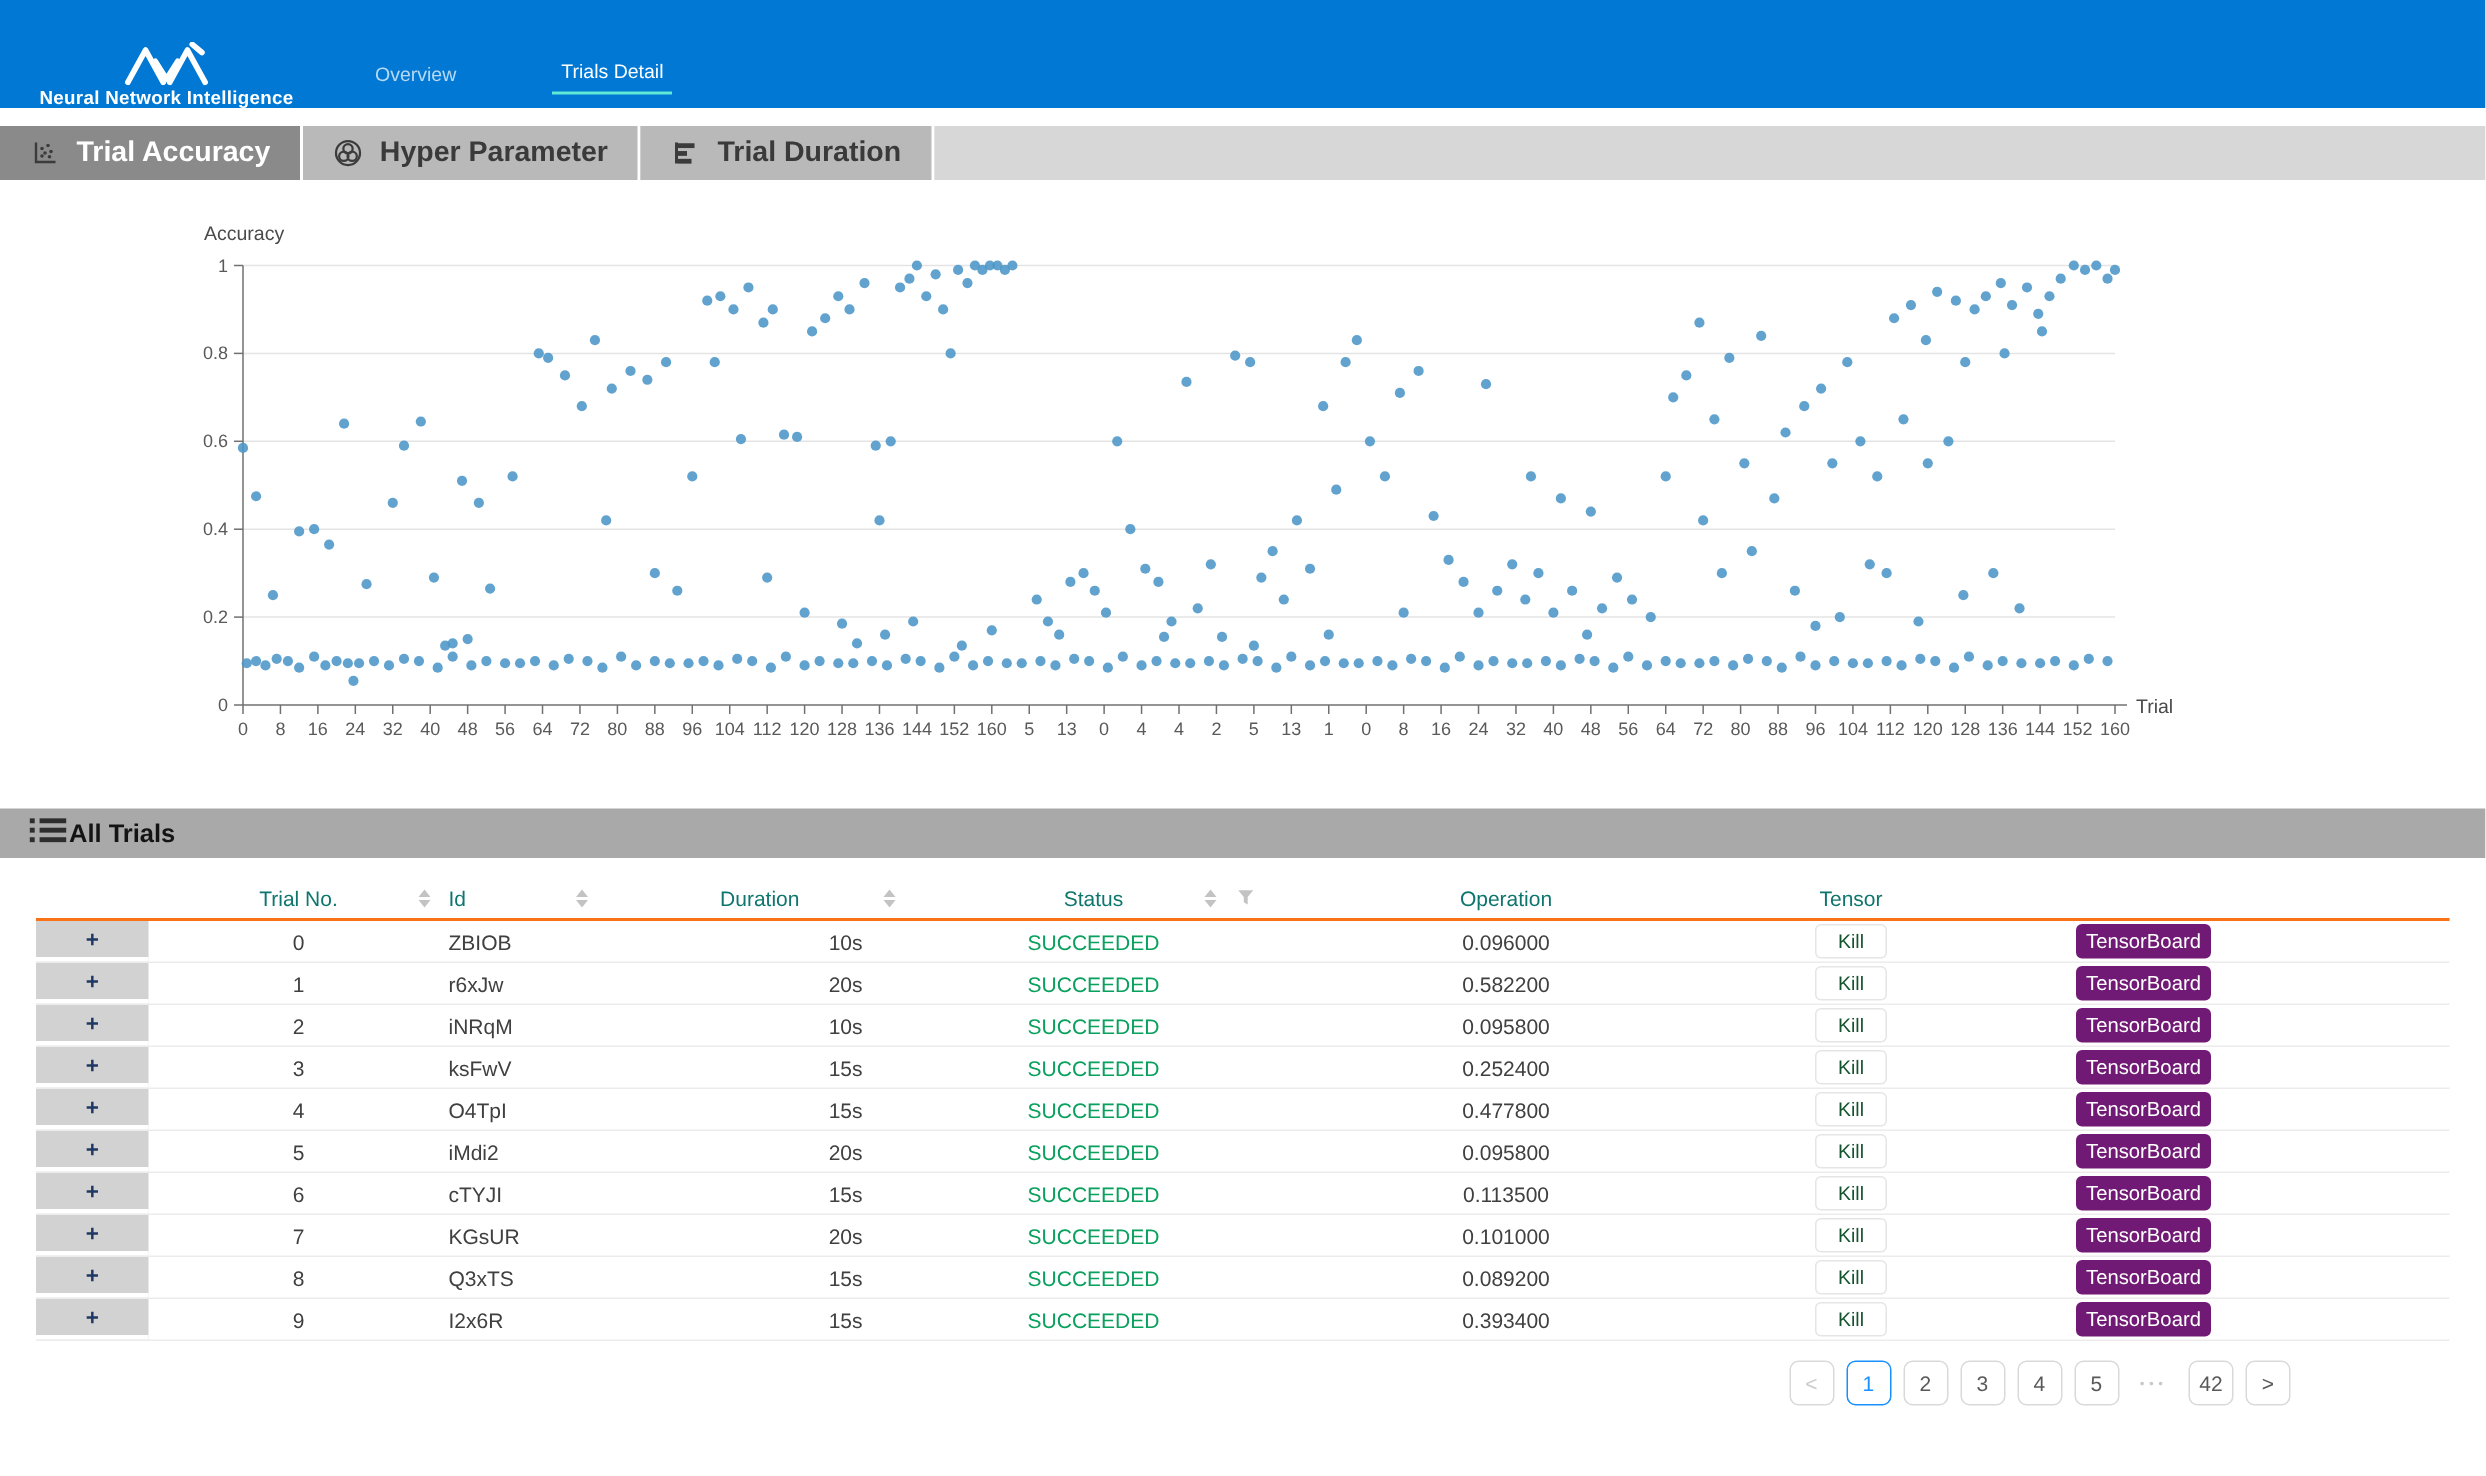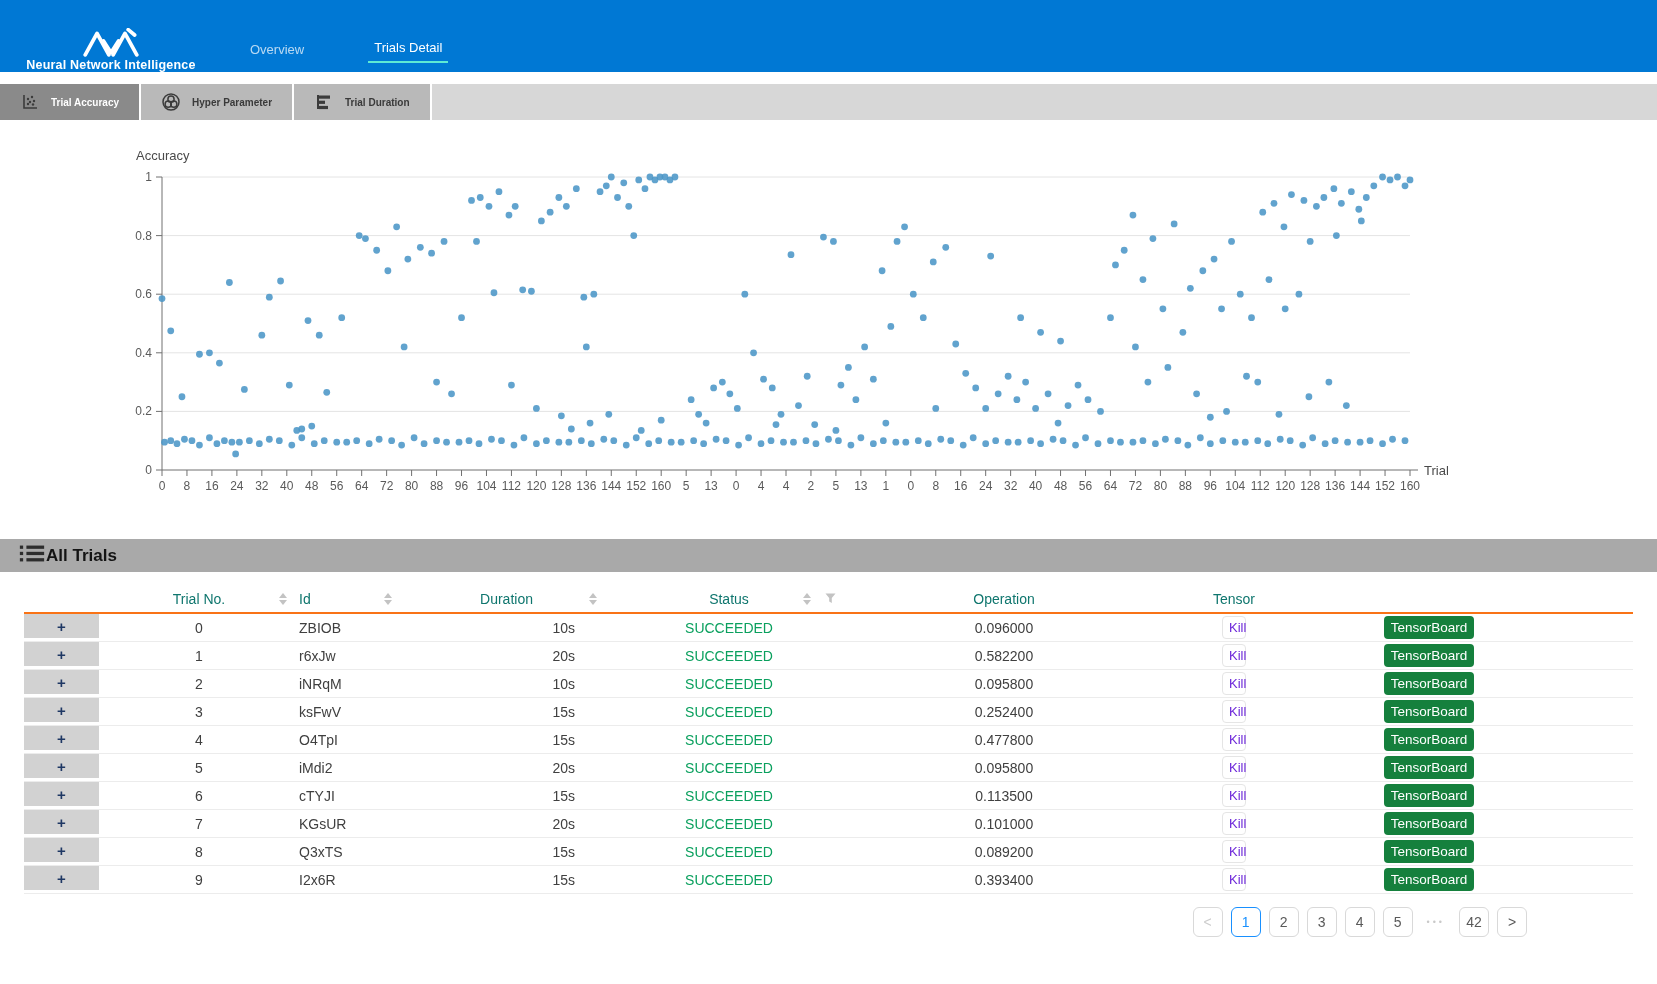--- a/index.html
+++ b/index.html
@@ -7,21 +7,21 @@
   
   .navbar{height:72px;background:#0078d4;display:flex;align-items:stretch;}
   .logo{display:flex;flex-direction:column;align-items:center;justify-content:center;margin-left:22px;width:178px;cursor:pointer;margin-top:28px;}
   .logo svg{display:block;}
   .logo-text{color:#fff;font-size:12.5px;font-weight:bold;letter-spacing:.2px;margin-top:1px;white-space:nowrap;}
   .nav-tabs{display:flex;align-items:flex-end;margin-left:44px;gap:58px;}
   .nav-tab{color:rgba(255,255,255,.72);font-size:13px;padding:0 6px 6px;margin-bottom:9px;cursor:pointer;}
   .nav-tab.active{color:#fff;border-bottom:2px solid #5eead4;}
   
   .subtabs{margin-top:12px;height:36px;background:#d7d7d7;display:flex;}
-  .subtab{display:flex;align-items:center;gap:11px;padding:0 20px;background:#b9b9b9;border-right:2px solid #fff;font-size:10px;font-weight:bold;color:#3a3a3a;cursor:pointer;}
+  .subtab{display:flex;align-items:center;gap:11px;padding:0 20px;background:#b9b9b9;border-right:2px solid #fff;font-size:19px;font-weight:bold;color:#3a3a3a;cursor:pointer;}
   .subtab.active{background:#8a8a8a;color:#fff;}
   .subtab .icon{display:flex;align-items:center;}
   
   .chart-wrap{position:relative;height:415px;background:#fff;}
   
   .alltrials-bar{margin-top:4px;height:33px;background:#a9a9a9;display:flex;align-items:center;padding-left:18px;font-size:17px;font-weight:bold;color:#141414;}
   
   .table{margin:13px 24px 0;}
   .thead,.trow{display:grid;grid-template-columns:75px 200px 105px 205px 240px 310px 150px 240px;align-items:center;}
   .thead{height:27px;color:#0f766e;font-size:14px;border-bottom:2px solid #f97316;}
@@ -37,22 +37,22 @@
   .trow{height:27px;font-size:14px;color:#404040;border-bottom:1px solid #ececec;}
   .cell{box-sizing:border-box;}
   .expander{background:#d2d2d2;height:100%;display:flex;align-items:center;justify-content:center;border-bottom:3px solid #fff;cursor:pointer;}
   .expander span{font-size:15px;font-weight:bold;color:#1f3864;line-height:1;}
   .c-no{text-align:center;}
   .c-id{text-align:left;}
   .c-dur{text-align:right;padding-right:34px;}
   .c-status{text-align:center;color:#0aa05e;}
   .c-metric{text-align:center;}
   .c-op,.c-tb{display:flex;justify-content:center;}
-  .kill-btn{width:24px;height:23px;border:1px solid #e5e5e5;border-radius:4px;background:#fff;color:#6d28d9;font-size:13px;font-family:"Liberation Sans",sans-serif;}
-  .tb-btn{min-width:90px;height:23px;border:none;border-radius:4px;background:#15803d;color:#fff;font-size:13.5px;cursor:pointer;font-family:"Liberation Sans",sans-serif;}
+  .kill-btn{width:48px;height:23px;border:1px solid #e5e5e5;border-radius:4px;background:#fff;color:#14532d;font-size:13px;font-family:"Liberation Sans",sans-serif;}
+  .tb-btn{min-width:90px;height:23px;border:none;border-radius:4px;background:#701a75;color:#fff;font-size:13.5px;cursor:pointer;font-family:"Liberation Sans",sans-serif;}
   
   .pagination{display:flex;justify-content:flex-end;align-items:center;gap:8px;margin:13px 130px 0 0;}
   .pg{min-width:30px;height:30px;padding:0 6px;border:1px solid #d9d9d9;border-radius:6px;background:#fff;color:#595959;font-size:14px;display:flex;align-items:center;justify-content:center;cursor:pointer;box-sizing:border-box;font-family:"Liberation Sans",sans-serif;}
   .pg.active{border-color:#1890ff;color:#1890ff;}
   .pg.disabled{color:#ccc;cursor:default;}
   .pg.ellipsis{border:none;color:#c9c9c9;font-size:9px;letter-spacing:3px;cursor:default;}
 </style>
 </head>
 <body>
 

